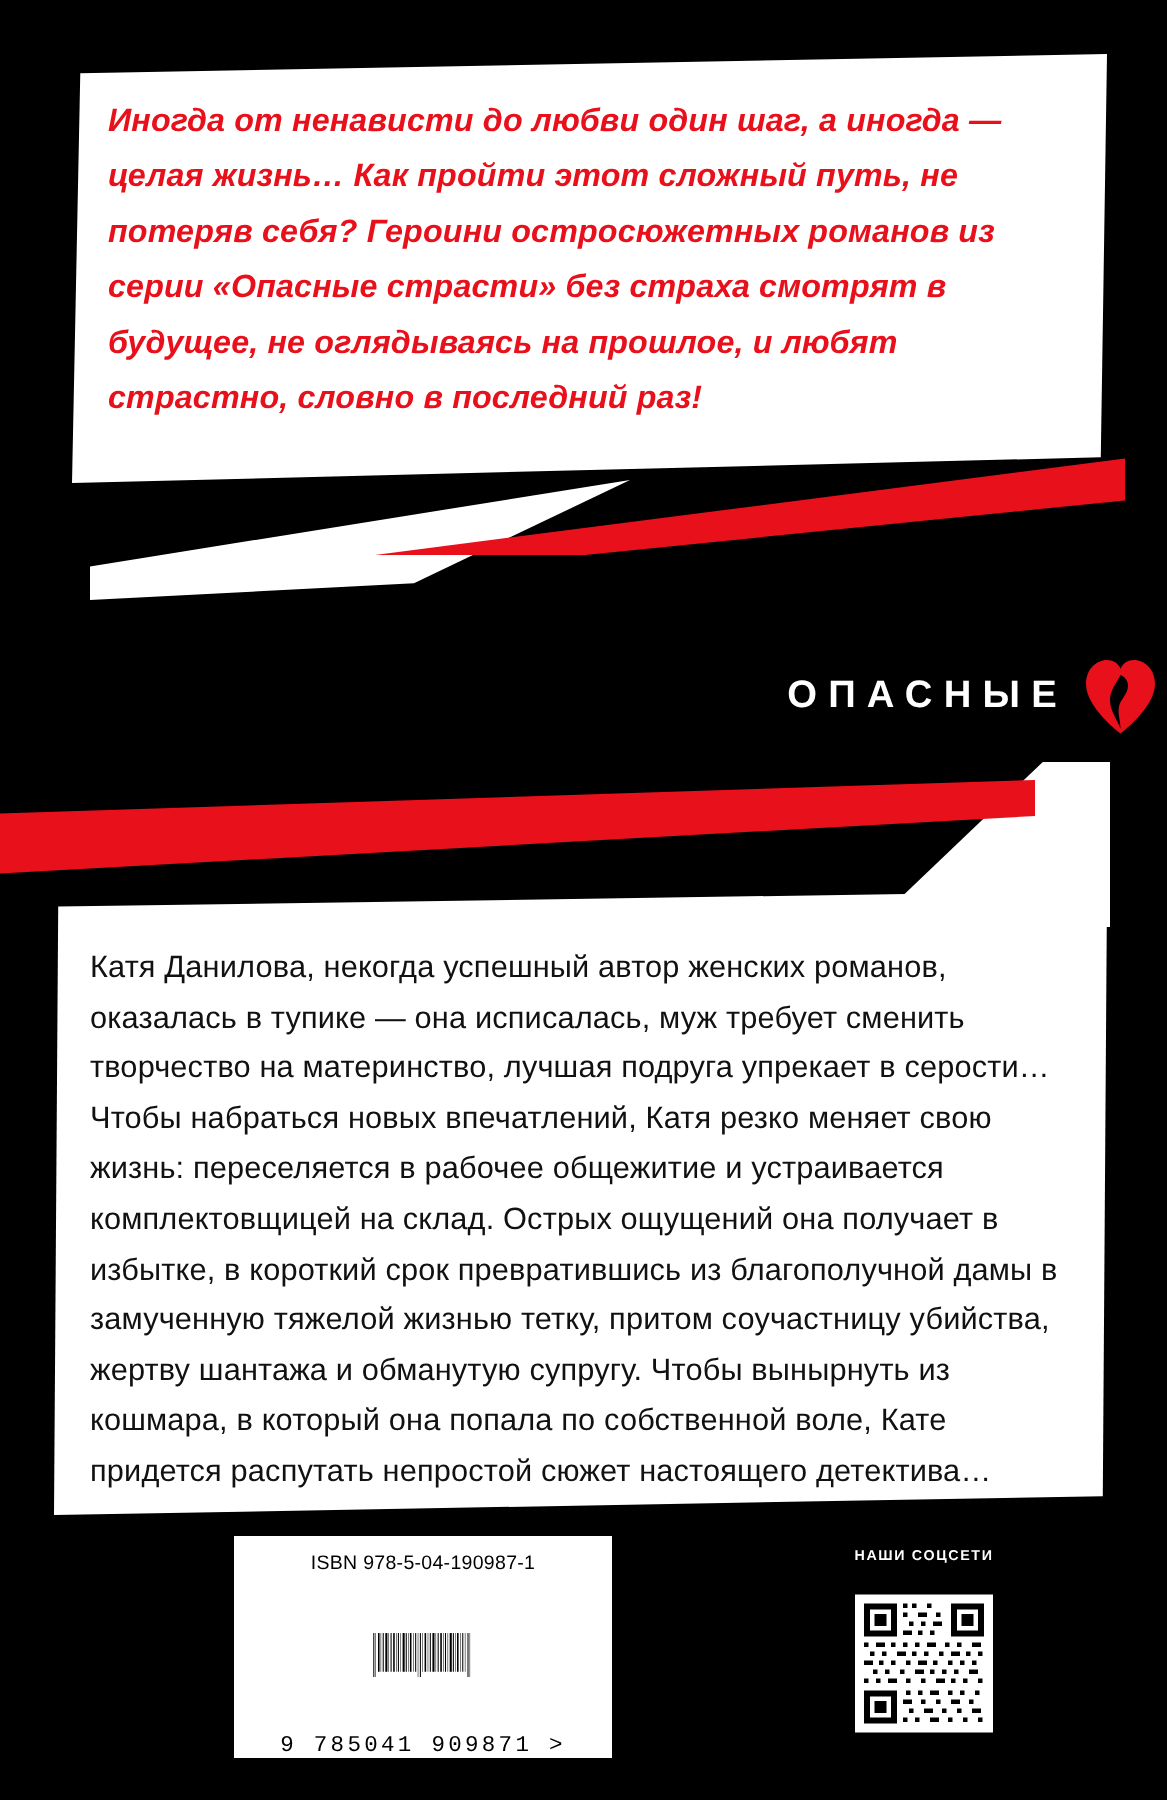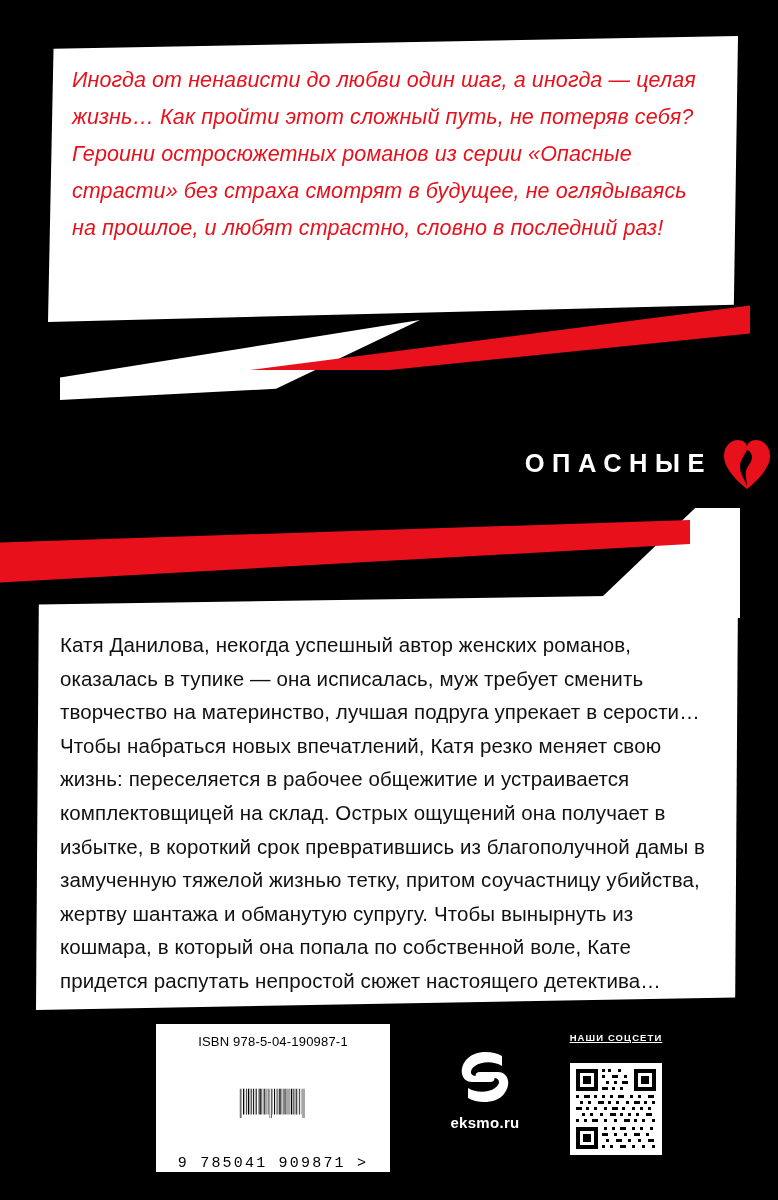--- a/index.html
+++ b/index.html
@@ -28,21 +28,21 @@
     background: #ffffff;
     clip-path: polygon(0.8% 4.5%, 100% 0%, 99.4% 94%, 0% 100%);
   }
   .tagline-text {
     position: absolute;
     left: 72px;
     top: 62px;
     width: 630px;
     color: #e8101b;
     font-size: 21.5px;
-    font-weight: normal;
+    font-weight: bold;
     font-style: italic;
     line-height: 1.72;
     letter-spacing: 0.1px;
   }
 
   
   .red-shard-top {
     position: absolute;
     left: 250px;
     top: 300px;
@@ -128,21 +128,21 @@
     font-size: 20.5px;
     line-height: 1.64;
     letter-spacing: 0.1px;
   }
 
   
   .isbn-block {
     position: absolute;
     left: 156px;
     top: 1024px;
-    width: 234px;
+    width: 252px;
     height: 148px;
     background: #ffffff;
     display: flex;
     flex-direction: column;
     align-items: center;
     justify-content: flex-end;
     padding-top: 10px;
     box-sizing: border-box;
     gap: 35px;
   }
@@ -193,21 +193,20 @@
     top: 1032px;
     width: 120px;
     text-align: center;
   }
   .social-label {
     color: #ffffff;
     font-size: 9.5px;
     font-weight: bold;
     letter-spacing: 1.1px;
     margin-bottom: 20px;
-    text-decoration: underline;
   }
   .qr {
     width: 92px;
     height: 92px;
     background: #ffffff;
     margin: 0 auto;
     padding: 4px;
     box-sizing: border-box;
   }
   .qr svg { display: block; }
@@ -282,27 +281,20 @@
         <rect x="170" y="2" width="1" height="74"></rect>
         <rect x="174" y="2" width="2" height="74"></rect>
         <rect x="179" y="2" width="1" height="74"></rect>
         <rect x="184" y="2" width="2" height="84"></rect>
         <rect x="188" y="2" width="1" height="84"></rect>
       </g>
     </svg>
     <div class="barcode-digits">9 785041 909871 &gt;</div>
   </div>
 
-  <div class="publisher">
-    <svg class="publisher-mark" viewBox="0 0 58 62">
-      <path d="M46 10 C36 4 18 4 10 14 C2 24 6 36 16 36 L34 36 C40 36 40 30 34 30 L20 30 C14 30 13 24 19 20 C26 15 38 15 46 20 Z" fill="#ffffff"></path>
-      <path d="M12 52 C22 58 40 58 48 48 C56 38 52 26 42 26 L24 26 C18 26 18 32 24 32 L38 32 C44 32 45 38 39 42 C32 47 20 47 12 42 Z" fill="#ffffff"></path>
-    </svg>
-    <div class="publisher-name">eksmo.ru</div>
-  </div>
 
   <div class="social">
     <div class="social-label">НАШИ СОЦСЕТИ</div>
     <div class="qr">
       <svg viewBox="0 0 84 84" width="84" height="84">
         <rect width="84" height="84" fill="#ffffff"></rect>
         <g fill="#000000">
           <rect x="2" y="2" width="22" height="22"></rect>
             <rect x="6" y="6" width="14" height="14" fill="#ffffff"></rect>
             <rect x="9" y="9" width="8" height="8"></rect>

